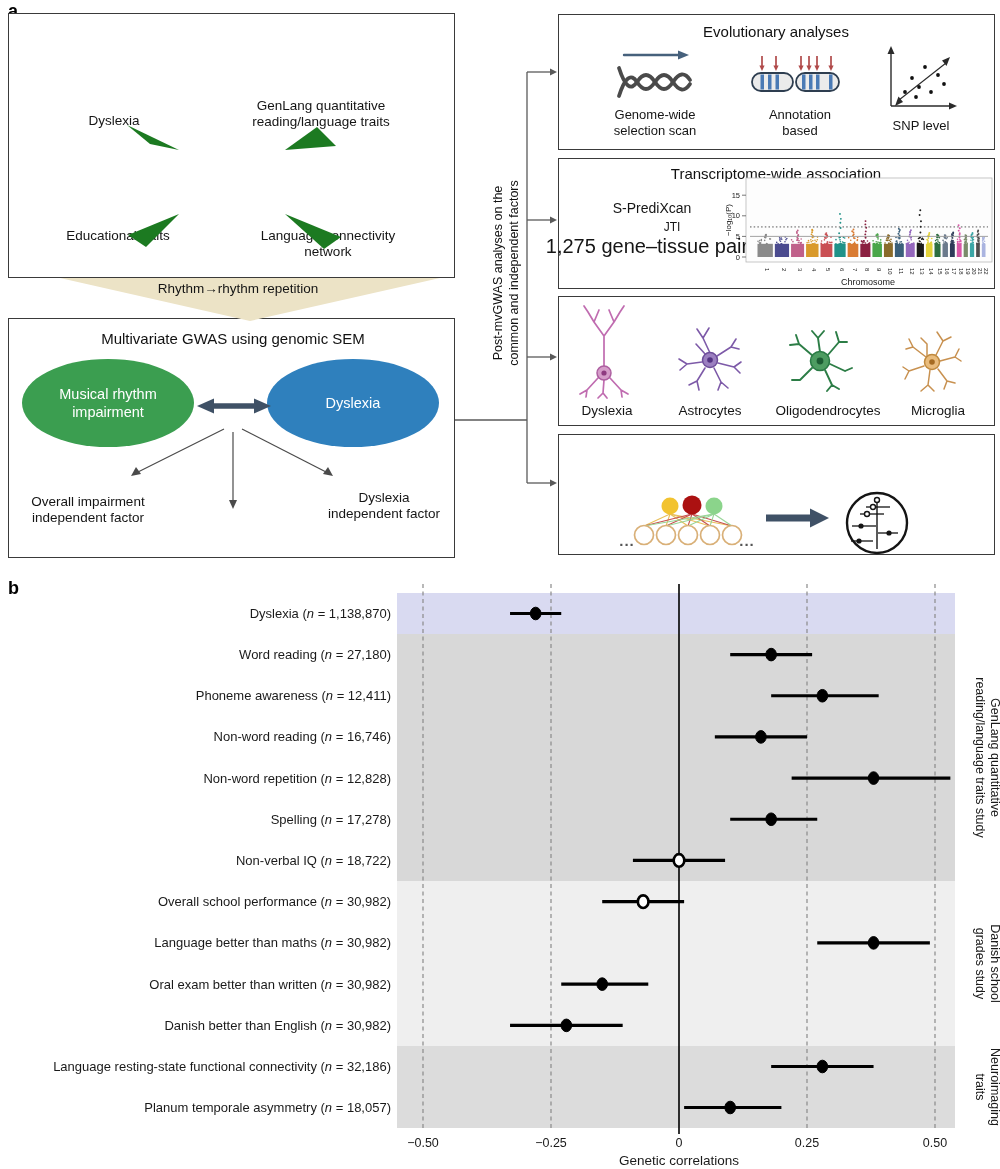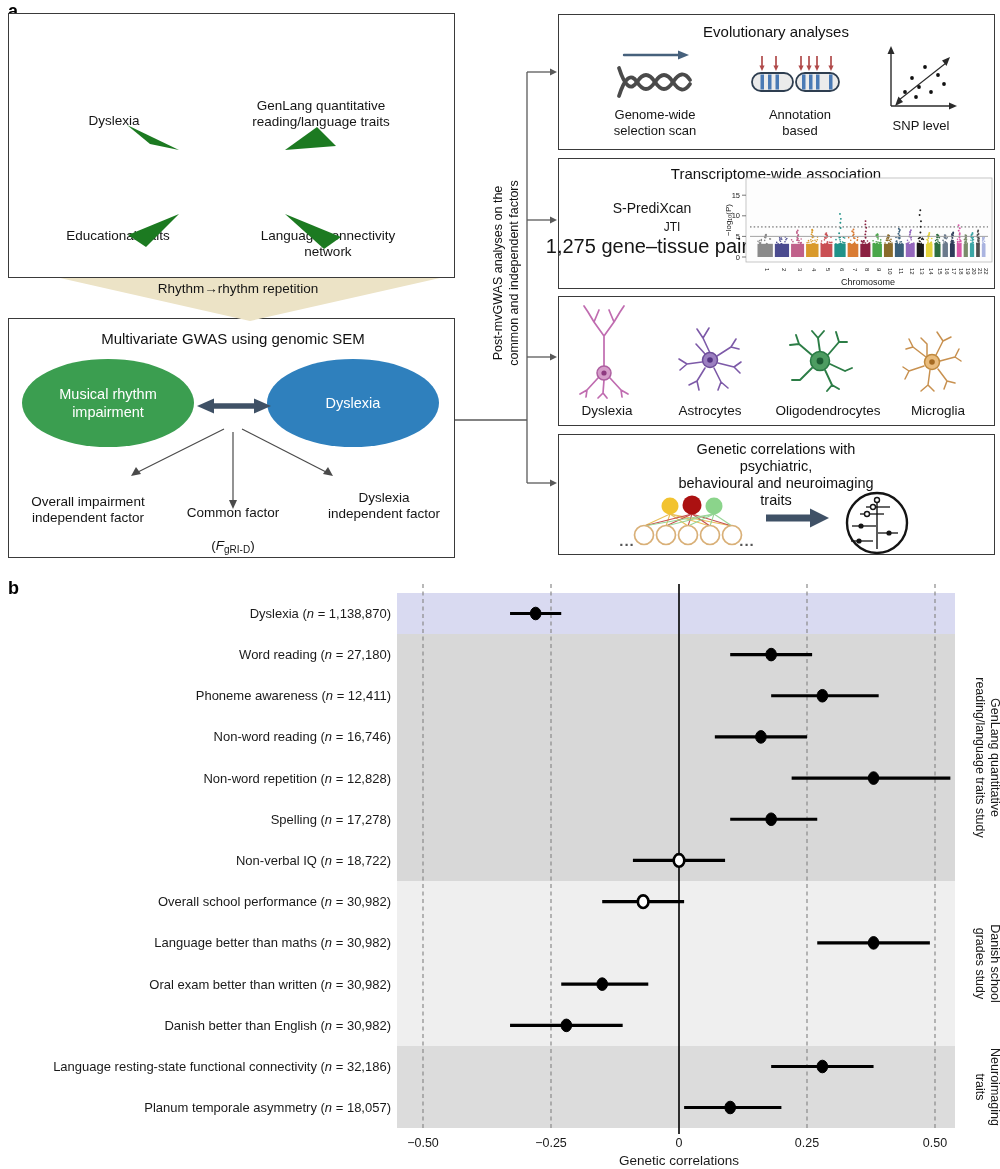--- a/index.html
+++ b/index.html
@@ -40,24 +40,20 @@
 
   <div class="lbl" style="left:238px;top:289px;z-index:3">Rhythm→rhythm repetition</div>
 
   <div class="box" style="left:8px;top:318px;width:447px;height:240px"></div>
   <div class="btitle" style="left:233px;top:330px">Multivariate GWAS using genomic SEM</div>
   <div class="ellipse" style="left:22px;top:359px;width:172px;height:88px;background:#3b9e50;color:#fff;font-size:14.5px">Musical rhythm
 impairment</div>
   <div class="ellipse" style="left:267px;top:359px;width:172px;height:88px;background:#2f80bd;color:#fff;font-size:14.5px">Dyslexia</div>
   <div class="lbl" style="left:88px;top:510px">Overall impairment
 independent factor</div>
-  <div class="lbl" style="left:233px;top:531px">
-    <div>Common factor</div>
-    <div><span>(</span><i>F</i><sub>gRI-D</sub><span>)</span></div>
-  </div>
   <div class="lbl" style="left:384px;top:506px">Dyslexia
 independent factor</div>
 
   <div class="vert" style="left:391px;top:257px;width:230px;height:32px">Post-mvGWAS analyses on the
 common and independent factors</div>
 
   <div class="box rbox" style="left:558px;top:14px;width:437px;height:136px"></div>
   <div class="btitle" style="left:776px;top:23px">Evolutionary analyses</div>
   <div class="lbl sm" style="left:655px;top:123px">Genome-wide
 selection scan</div>
@@ -71,22 +67,20 @@
   <div class="lbl" style="left:672px;top:227px;font-size:12px">JTI</div>
   <div class="lbl" style="left:652px;top:246px;font-size:20px">1,275 gene–tissue pairs</div>
 
   <div class="box rbox" style="left:558px;top:296px;width:437px;height:130px"></div>
   <div class="lbl" style="left:607px;top:411px">Dyslexia</div>
   <div class="lbl" style="left:710px;top:411px">Astrocytes</div>
   <div class="lbl" style="left:828px;top:411px">Oligodendrocytes</div>
   <div class="lbl" style="left:938px;top:411px">Microglia</div>
 
   <div class="box rbox" style="left:558px;top:434px;width:437px;height:121px"></div>
-  <div class="btitle" style="left:776px;top:441px;font-size:14.5px">Genetic correlations with psychiatric,
-behavioural and neuroimaging traits</div>
   <div class="dots" style="left:627px;top:540px">...</div>
   <div class="dots" style="left:747px;top:540px">...</div>
 
   <div class="panel-label" style="left:8px;top:578px">b</div>
 
   <svg id="overlay" width="1000" height="1169" viewBox="0 0 1000 1169">
 
     <g fill="#1c7a21">
       <polygon points="127,125 150,144 179,150"></polygon>
       <polygon points="317,127 336,146 285,150"></polygon>

